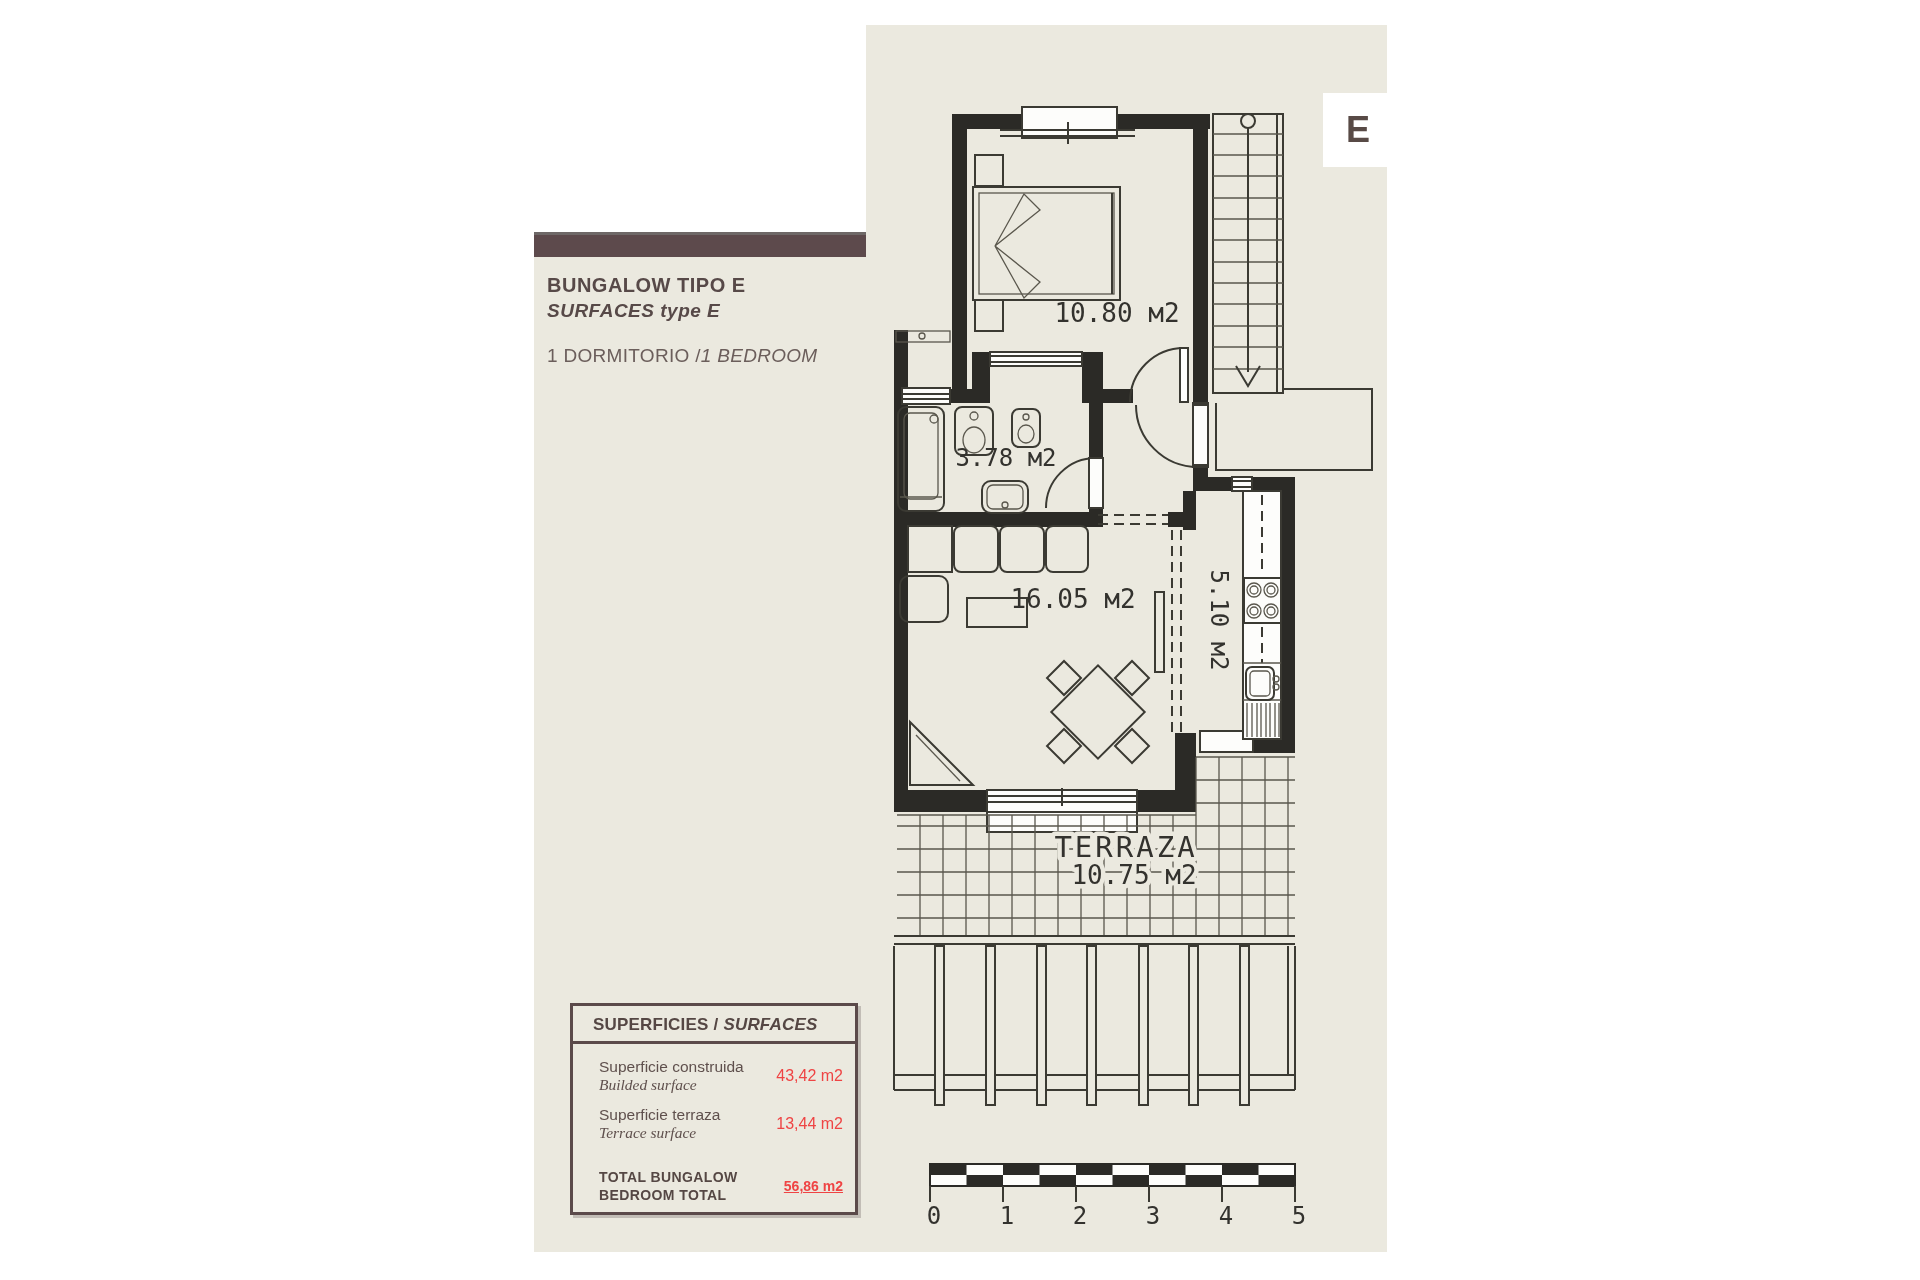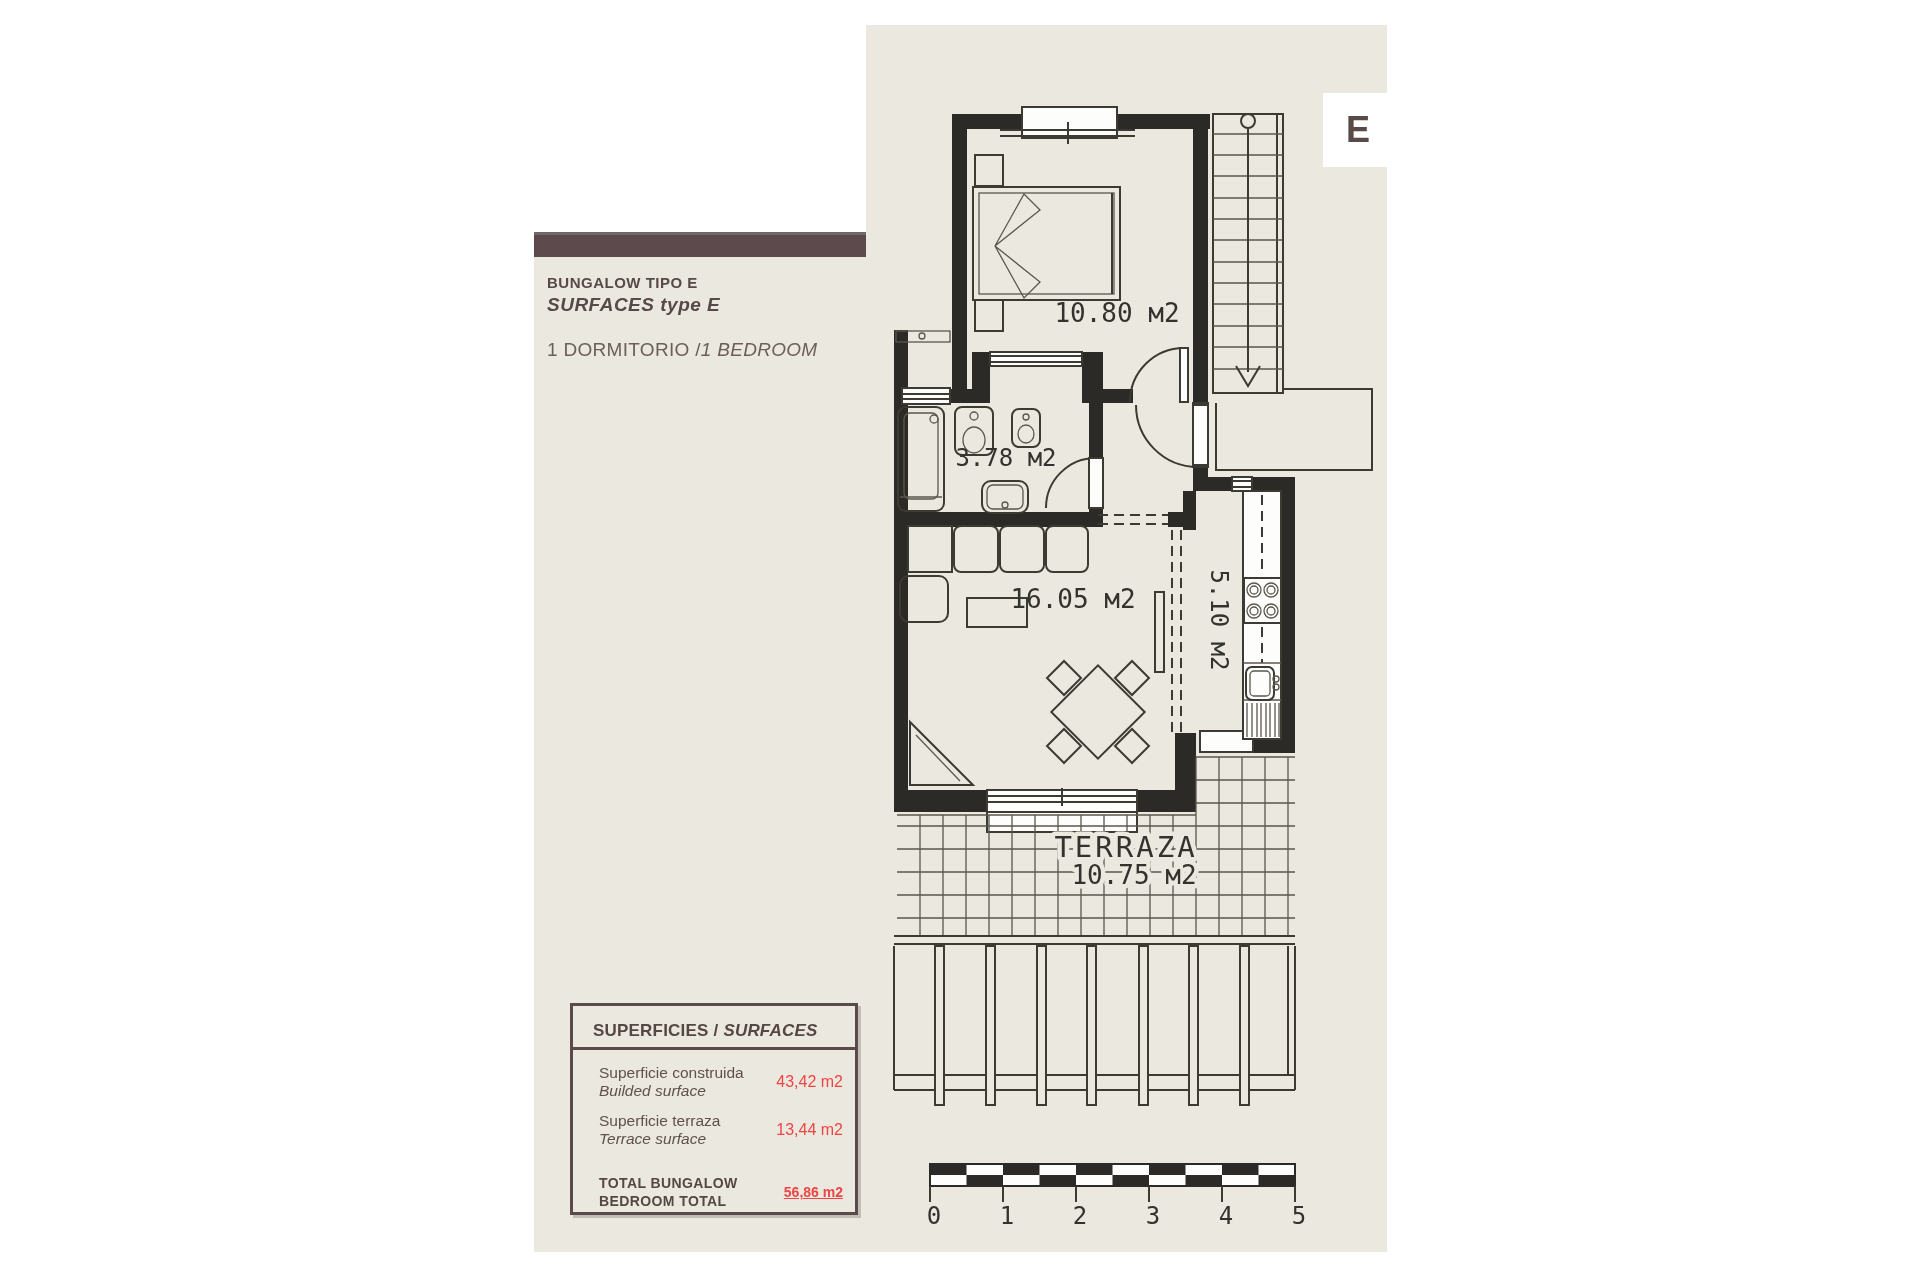--- a/index.html
+++ b/index.html
@@ -8,47 +8,47 @@
   }
   html,body{margin:0;padding:0;background:#fff;}
   .stage{position:relative;width:1920px;height:1280px;background:#fff;overflow:hidden;
          font-family:"Liberation Sans",sans-serif;}
   .panel{position:absolute;background:var(--panel-bg);}
   .panel-right{left:866px;top:25px;width:521px;height:1227px;}
   .panel-left{left:534px;top:257px;width:332px;height:995px;}
   .title-bar{position:absolute;left:534px;top:232px;width:332px;height:25px;
              background:var(--bar-color);border-top:3px solid var(--bar-top);box-sizing:border-box;}
   .title-block{position:absolute;left:547px;top:274px;color:var(--title-ink);}
-  .title-l1{font-size:15px;font-weight:bold;letter-spacing:.5px;}
+  .title-l1{font-size:20px;font-weight:bold;letter-spacing:.5px;}
   .title-l2{font-size:19px;font-weight:bold;font-style:italic;margin-top:3px;letter-spacing:.5px;}
   .title-l3{font-size:19px;margin-top:23px;color:var(--muted-ink);letter-spacing:.3px;}
   .title-l3 .it{font-style:italic;}
   .e-badge{position:absolute;left:1323px;top:93px;width:70px;height:74px;background:var(--white);
            display:flex;align-items:center;justify-content:center;}
   .e-badge span{font-size:36px;font-weight:bold;color:#584a46;}
   svg.plan{position:absolute;left:0;top:0;}
   .wall{fill:var(--wall);stroke:none;}
   .ln{fill:none;stroke:#3b3a33;stroke-width:2;}
   .wfill{fill:#fdfdfb;stroke:#3b3a33;stroke-width:2;}
   .bgfill{fill:var(--panel-bg);stroke:#3b3a33;stroke-width:2;}
   .thin{fill:none;stroke:#5a574d;stroke-width:1.3;}
   .dash{fill:none;stroke:#3b3a33;stroke-width:2;stroke-dasharray:10 6;}
   .blk{fill:var(--wall);}
   .ptext{font-family:"DejaVu Sans Mono",monospace;fill:var(--ink);}
   .halo{stroke:var(--panel-bg);stroke-width:9;paint-order:stroke;stroke-linejoin:round;}
   .surfaces{position:absolute;left:570px;top:1003px;width:288px;height:212px;box-sizing:border-box;
             border:3px solid var(--table-border);color:#5f504d;
             box-shadow:3px 3px 0 rgba(91,74,74,.28);}
-  .surf-header{padding:15px 0 6px 20px;border-bottom:3px solid var(--table-border);
+  .surf-header{padding:9px 0 6px 20px;border-bottom:3px solid var(--table-border);
                font-weight:bold;font-size:17px;color:#554744;letter-spacing:.2px;}
   .surf-header .it{font-style:italic;}
   .surf-body{padding:14px 12px 0 26px;}
   .surf-row{display:flex;justify-content:space-between;align-items:center;margin-bottom:12px;}
   .surf-lbl{font-size:15.5px;line-height:18px;}
-  .surf-lbl .en{font-style:italic;}
+  .surf-lbl .en{font-style:italic;font-family:Liberation Serif, serif;}
   .surf-val{font-size:16px;color:#ef4444;white-space:nowrap;}
   .surf-total{display:flex;justify-content:space-between;align-items:center;margin-top:26px;}
   .surf-total .surf-lbl{font-weight:bold;font-size:14px;letter-spacing:.4px;color:#554744;}
   .surf-total .surf-val{font-weight:bold;font-size:14px;text-decoration:underline;}
 </style>
 </head>
 <body>
 
 <div class="stage">
 

